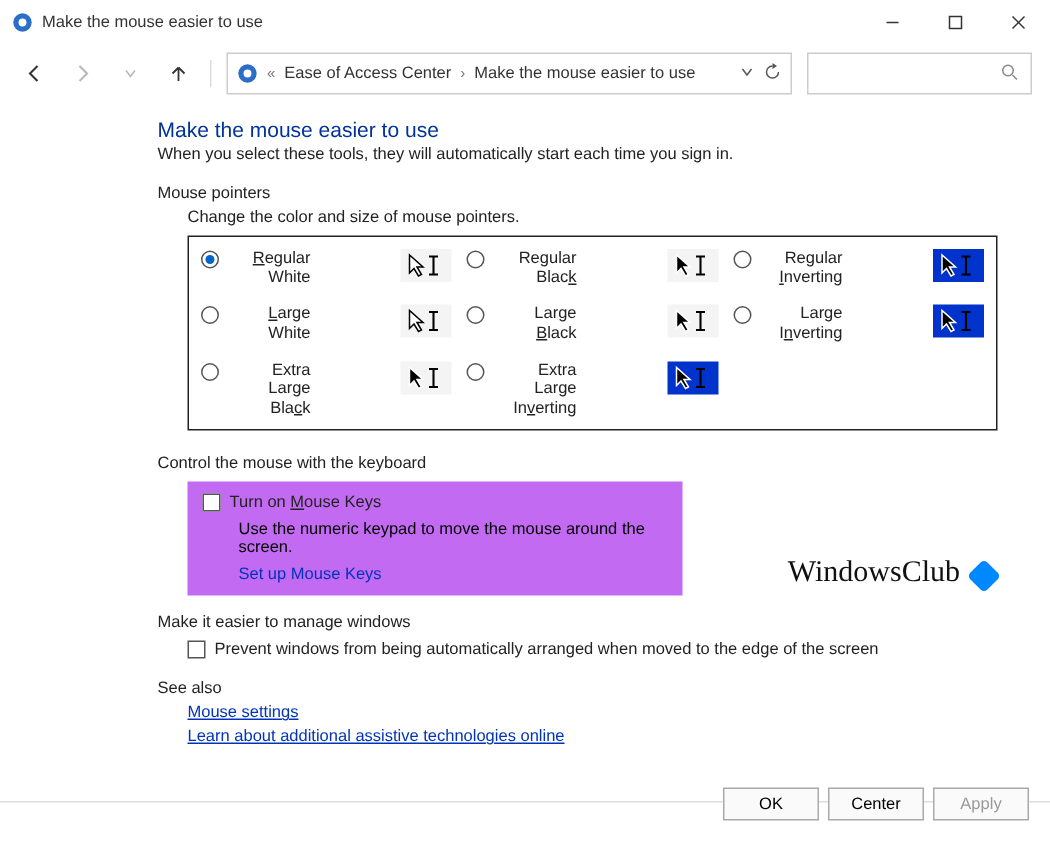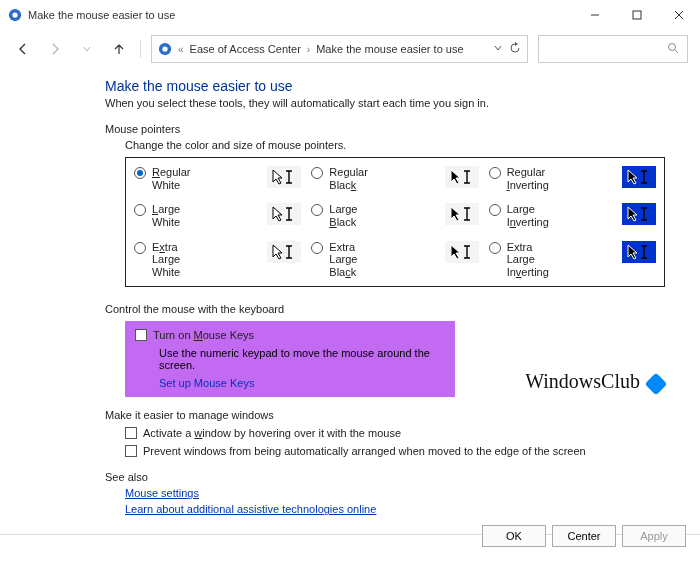--- a/index.html
+++ b/index.html
@@ -20,21 +20,21 @@
   .bc-sep { font-size: 10px; color: #777; }
   .bc-lab { white-space: nowrap; }
   .bc-refresh { margin-left: auto; display: flex; gap: 6px; align-items: center; }
   .search-box { width: 150px; height: 28px; border: 1px solid #ccc; display: flex; align-items: center; padding: 0 8px; font-size: 11px; color: #888; justify-content: flex-end; }
   .content { padding: 10px 25px 0 105px; font-size: 11px; color: #222; height: 470px; overflow: hidden; }
   .page-title { color: #003399; font-size: 14px; margin-bottom: 3px; font-weight: 400; }
   .page-sub { font-size: 11px; color: #222; margin-bottom: 14px; }
   .section-label { font-size: 11px; color: #222; margin-bottom: 4px; }
   .mp-caption { font-size: 11px; margin: 4px 0 6px 20px; }
   .pointer-box { border: 1px solid #222; margin-left: 20px; padding: 8px; display: grid; grid-template-columns: repeat(3, 1fr); row-gap: 12px; column-gap: 10px; width: 540px; }
-  .popt { display: flex; align-items: flex-start; gap: 6px; }
+  .popt { display: flex; align-items: flex-start; gap: 6px; text-align: right; }
   .radio { width: 12px; height: 12px; border: 1px solid #555; border-radius: 50%; flex-shrink: 0; margin-top: 1px; position: relative; }
   .radio.selected::after { content: ""; position: absolute; inset: 2px; background: #0066cc; border-radius: 50%; }
   .popt-label { font-size: 11px; line-height: 1.15; width: 55px; }
   .underline-letter { text-decoration: underline; }
   .cursor-prev { width: 34px; height: 22px; background: #f4f4f4; display: flex; align-items: center; justify-content: center; margin-left: auto; flex-shrink: 0; }
   .cursor-prev.inv { background: #0033cc; }
   .kb-section { margin-top: 16px; }
   .kb-highlight { background: #c26af2; margin: 6px 0 0 20px; width: 330px; padding: 8px 10px; }
   .checkbox-row { display: flex; align-items: center; gap: 6px; }
   .checkbox { width: 12px; height: 12px; border: 1px solid #555; flex-shrink: 0; background: #fff; }
@@ -200,30 +200,20 @@
     <div class="popt-label">Large I<span class="underline-letter">n</span>verting</div>
     <div class="cursor-prev inv">
       <svg width="26" height="18" viewBox="0 0 26 18">
         <path d="M2 2 L2 14 L5 11 L8 16 L10 15 L7 10 L11 10 Z" fill="#000" stroke="#fff" stroke-width="1"></path>
         <path d="M18 3 L18 15 M15 3 L21 3 M15 15 L21 15" fill="none" stroke="#000" stroke-width="1.4"></path>
       </svg>
     </div>
       </div>
       <div class="popt">
     <div class="radio"></div>
-    <div class="popt-label">E<span class="underline-letter">x</span>tra Large White</div>
-    <div class="cursor-prev">
-      <svg width="26" height="18" viewBox="0 0 26 18">
-        <path d="M2 2 L2 14 L5 11 L8 16 L10 15 L7 10 L11 10 Z" fill="#fff" stroke="#000" stroke-width="1"></path>
-        <path d="M18 3 L18 15 M15 3 L21 3 M15 15 L21 15" fill="none" stroke="#000" stroke-width="1.4"></path>
-      </svg>
-    </div>
-      </div>
-      <div class="popt">
-    <div class="radio"></div>
     <div class="popt-label">Extra Large Bla<span class="underline-letter">c</span>k</div>
     <div class="cursor-prev">
       <svg width="26" height="18" viewBox="0 0 26 18">
         <path d="M2 2 L2 14 L5 11 L8 16 L10 15 L7 10 L11 10 Z" fill="#000" stroke="#fff" stroke-width="1"></path>
         <path d="M18 3 L18 15 M15 3 L21 3 M15 15 L21 15" fill="none" stroke="#000" stroke-width="1.4"></path>
       </svg>
     </div>
       </div>
       <div class="popt">
     <div class="radio"></div>
@@ -246,24 +236,20 @@
       </div>
       <div class="kb-desc">Use the numeric keypad to move the mouse around the screen.</div>
       <div class="kb-link link">Set up Mouse Keys</div>
     </div>
   </div>
 
   <div class="manage-section">
     <div class="section-label">Make it easier to manage windows</div>
     <div class="manage-opt">
       <div class="checkbox"></div>
-      <span><span>Activate a </span><span class="underline-letter">w</span><span>indow by hovering over it with the mouse</span></span>
-    </div>
-    <div class="manage-opt">
-      <div class="checkbox"></div>
       <span>Prevent windows from being automatically arranged when moved to the edge of the screen</span>
     </div>
   </div>
 
   <div class="seealso-section">
     <div class="section-label">See also</div>
     <div class="seealso-links">
       <div class="link u">Mouse settings</div>
       <div class="link u">Learn about additional assistive technologies online</div>
     </div>

